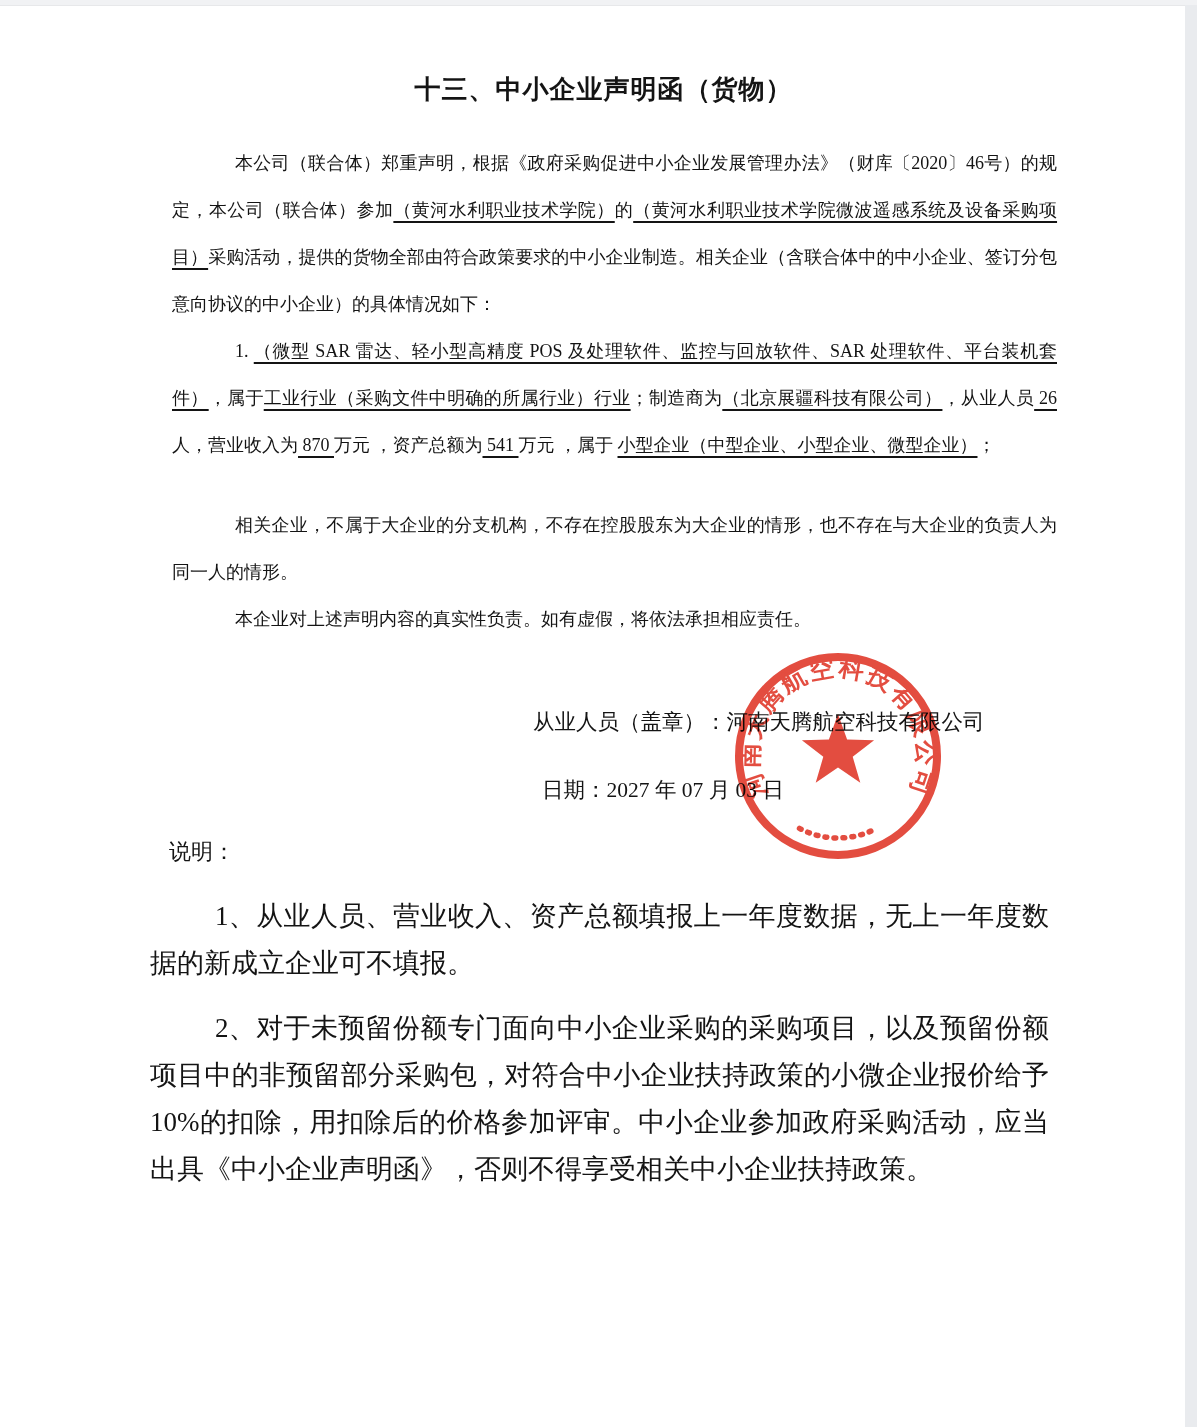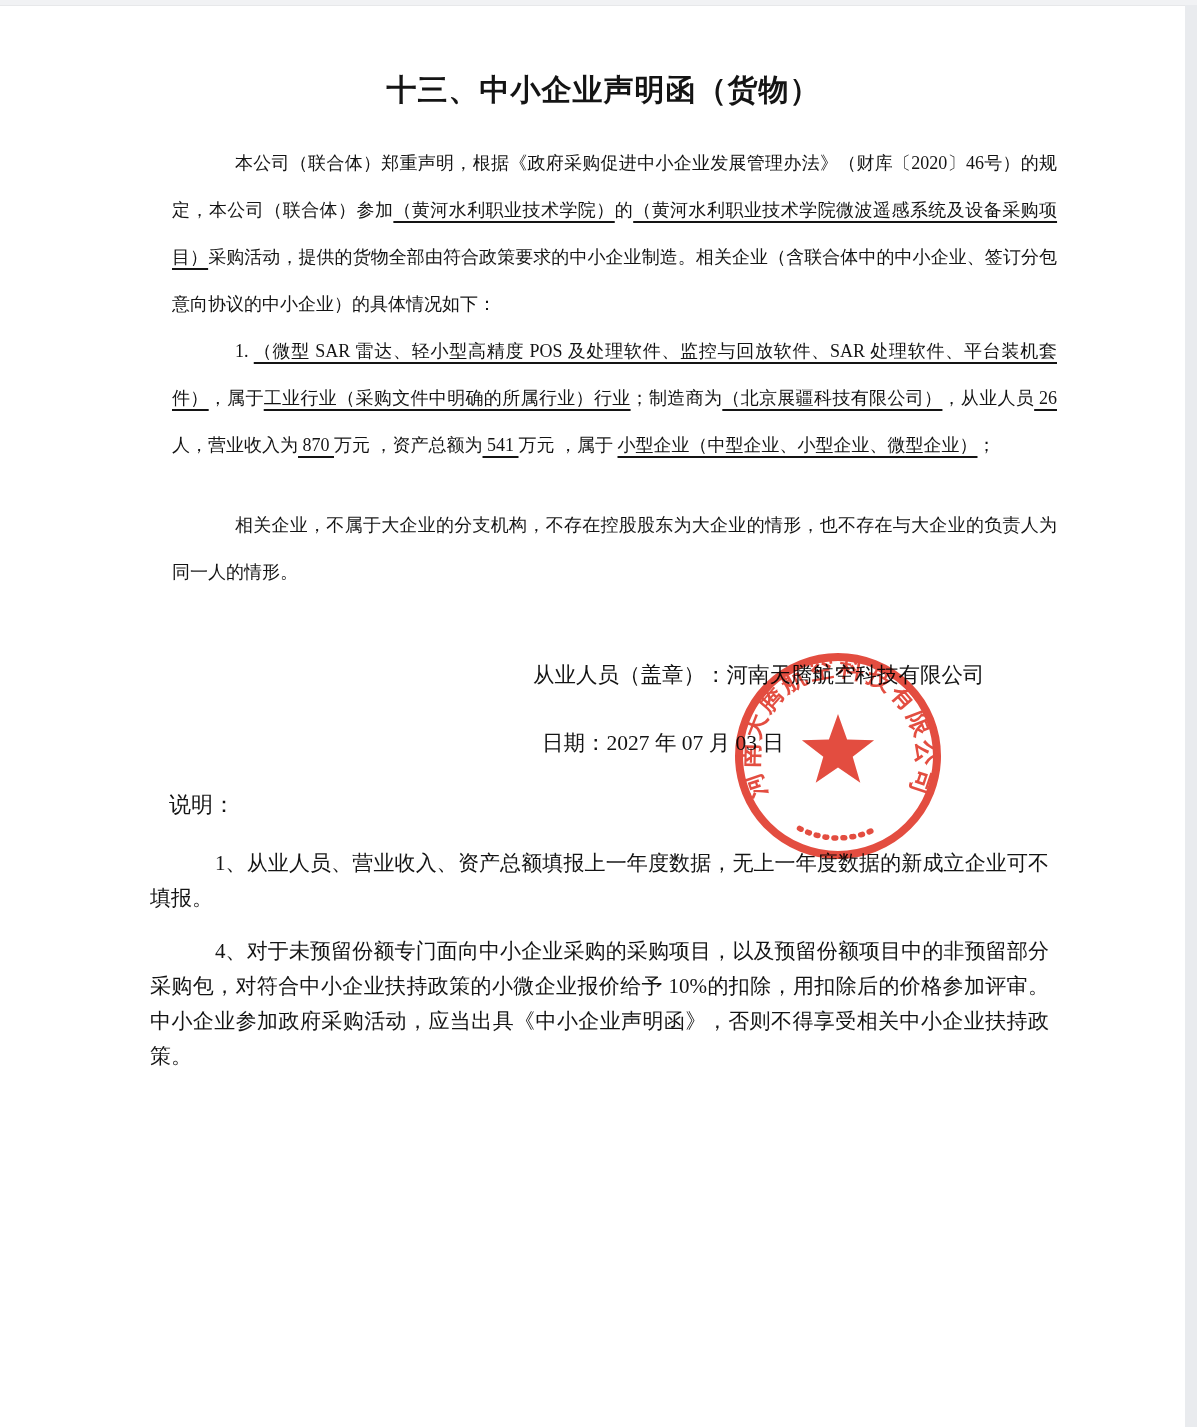--- a/index.html
+++ b/index.html
@@ -17,21 +17,21 @@
   }
   .scrollbar-track{
     position:absolute;right:0;top:5px;width:12px;height:1422px;
     background:#e9ebee;
   }
   .doc{
     position:relative;
     padding:68px 140px 40px 150px;
   }
   .title{
-    font-size:30px;font-weight:bold;
+    font-size:26px;font-weight:bold;
     text-align:center;
     margin:0 0 28px 0;
     line-height:44px;
     letter-spacing:1px;
   }
   .para{
     font-size:18px;
     line-height:47px;
     text-align:justify;
     margin:0 0 0 22px;
@@ -46,21 +46,21 @@
   .sig-line{
     font-size:21.5px;line-height:47px;
   }
   .sig-company{margin:56px 0 0 383px;}
   .sig-date{margin:21px 0 0 392px;}
   .notes-heading{
     font-size:22px;line-height:47px;
     margin:14px 0 0 19px;
   }
   .note-item{
-    font-size:21px;line-height:35px;
+    font-size:27px;line-height:47px;
     text-align:justify;
     text-indent:65px;
     margin:18px 8px 0 0;
   }
   .seal{
     position:absolute;
     left:732px;top:650px;
     width:212px;height:212px;
     mix-blend-mode:multiply;
     opacity:0.9;
@@ -76,33 +76,34 @@
 <div class="doc">
 
   <h1 class="title">十三、中小企业声明函（货物）</h1>
 
   <p class="para indent"><span>本公司（联合体）郑重声明，根据《政府采购促进中小企业发展管理办法》（财库〔2020〕46号）的规定，本公司（联合体）参加</span><span class="u">（黄河水利职业技术学院）</span><span>的</span><span class="u">（黄河水利职业技术学院微波遥感系统及设备采购项目）</span><span>采购活动，提供的货物全部由符合政策要求的中小企业制造。相关企业（含联合体中的中小企业、签订分包意向协议的中小企业）的具体情况如下：</span></p>
 
   <p class="para indent"><span>1. </span><span class="u">（微型 SAR 雷达、轻小型高精度 POS 及处理软件、监控与回放软件、SAR 处理软件、平台装机套件）</span><span>，属于</span><span class="u">工业行业（采购文件中明确的所属行业）行业</span><span>；制造商为</span><span class="u">（北京展疆科技有限公司）</span><span>，从业人员</span><span class="u"> 26 </span><span>人，营业收入为</span><span class="u"> 870 </span><span>万元 ，资产总额为</span><span class="u"> 541 </span><span>万元 ，属于 </span><span class="u">小型企业（中型企业、小型企业、微型企业）</span><span>；</span></p>
 
   <p class="para indent gap-above"><span>相关企业，不属于大企业的分支机构，不存在控股股东为大企业的情形，也不存在与大企业的负责人为同一人的情形。</span></p>
 
+  <p class="para indent"><span>本企业对上述声明内容的真实性负责。如有虚假，将依法承担相应责任。</span></p>
 
   <div class="sig-line sig-company">
     <span>从业人员（盖章）：</span><span>河南天腾航空科技有限公司</span>
   </div>
 
   <div class="sig-line sig-date">
     <span>日期：</span><span>2027 年 07 月 03 日</span>
   </div>
 
   <div class="notes-heading">说明：</div>
 
   <p class="note-item">1、从业人员、营业收入、资产总额填报上一年度数据，无上一年度数据的新成立企业可不填报。</p>
-  <p class="note-item">4、对于未预留份额专门面向中小企业采购的采购项目，以及预留份额项目中的非预留部分采购包，对符合中小企业扶持政策的小微企业报价给予 10%的扣除，用扣除后的价格参加评审。中小企业参加政府采购活动，应当出具《中小企业声明函》，否则不得享受相关中小企业扶持政策。</p>
+  <p class="note-item">2、对于未预留份额专门面向中小企业采购的采购项目，以及预留份额项目中的非预留部分采购包，对符合中小企业扶持政策的小微企业报价给予 10%的扣除，用扣除后的价格参加评审。中小企业参加政府采购活动，应当出具《中小企业声明函》，否则不得享受相关中小企业扶持政策。</p>
 
 </div>
 
 <svg class="seal" viewBox="0 0 212 212" xmlns="http://www.w3.org/2000/svg">
   <circle cx="106" cy="106" r="99" fill="none" stroke="#e0392b" stroke-width="8"></circle>
   <polygon points="106,64 115.1,89.5 142.1,90.3 120.7,106.8 128.3,132.7 106,117.5 83.7,132.7 91.3,106.8 69.9,90.3 96.9,89.5" fill="#e0392b"></polygon>
   <path id="seal-text-arc" d="M 33.5 139.8 A 80 80 0 1 1 178.5 139.8" fill="none"></path>
   <path id="seal-dot-arc" d="M 67.5 178.4 A 82 82 0 0 0 144.5 178.4" fill="none" stroke="#e0392b" stroke-width="5.5" stroke-dasharray="1.8 7.2" stroke-linecap="round"></path>
   <text font-size="25" letter-spacing="2.5" fill="#e0392b" font-family="Liberation Serif, DejaVu Serif, serif" font-weight="bold">
     <textPath href="#seal-text-arc" startOffset="50%" text-anchor="middle">河南天腾航空科技有限公司</textPath>

